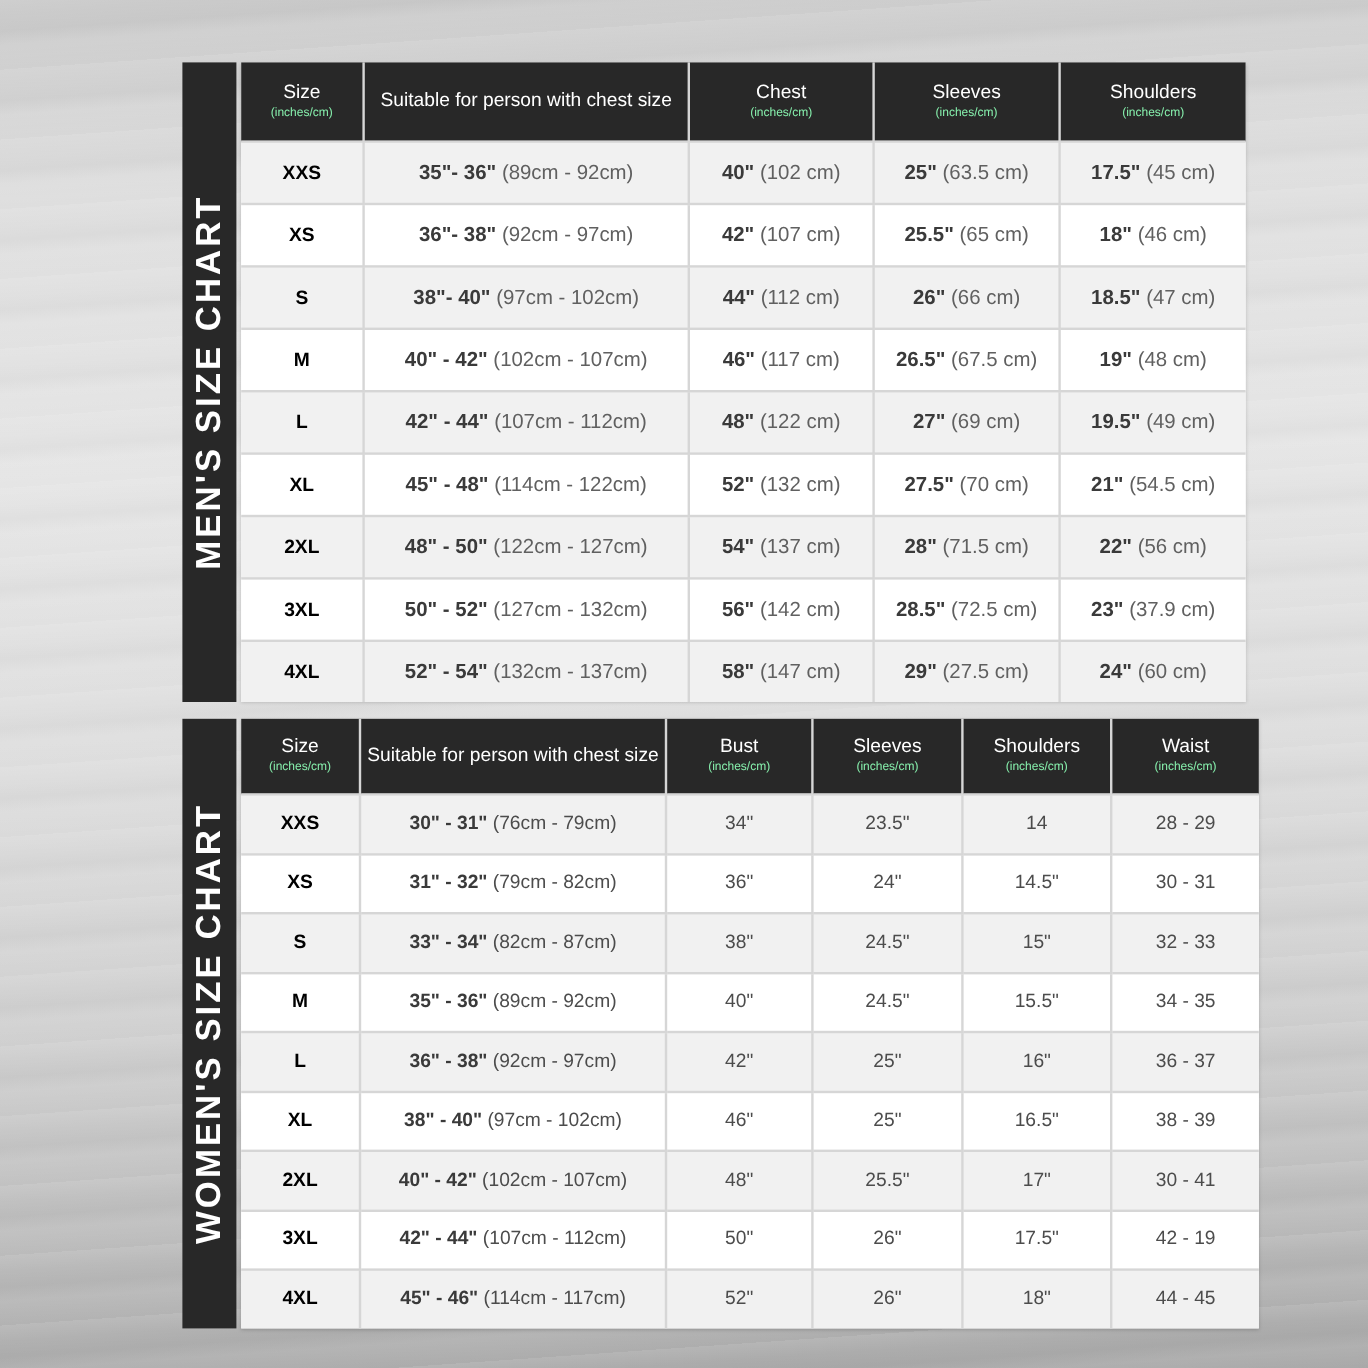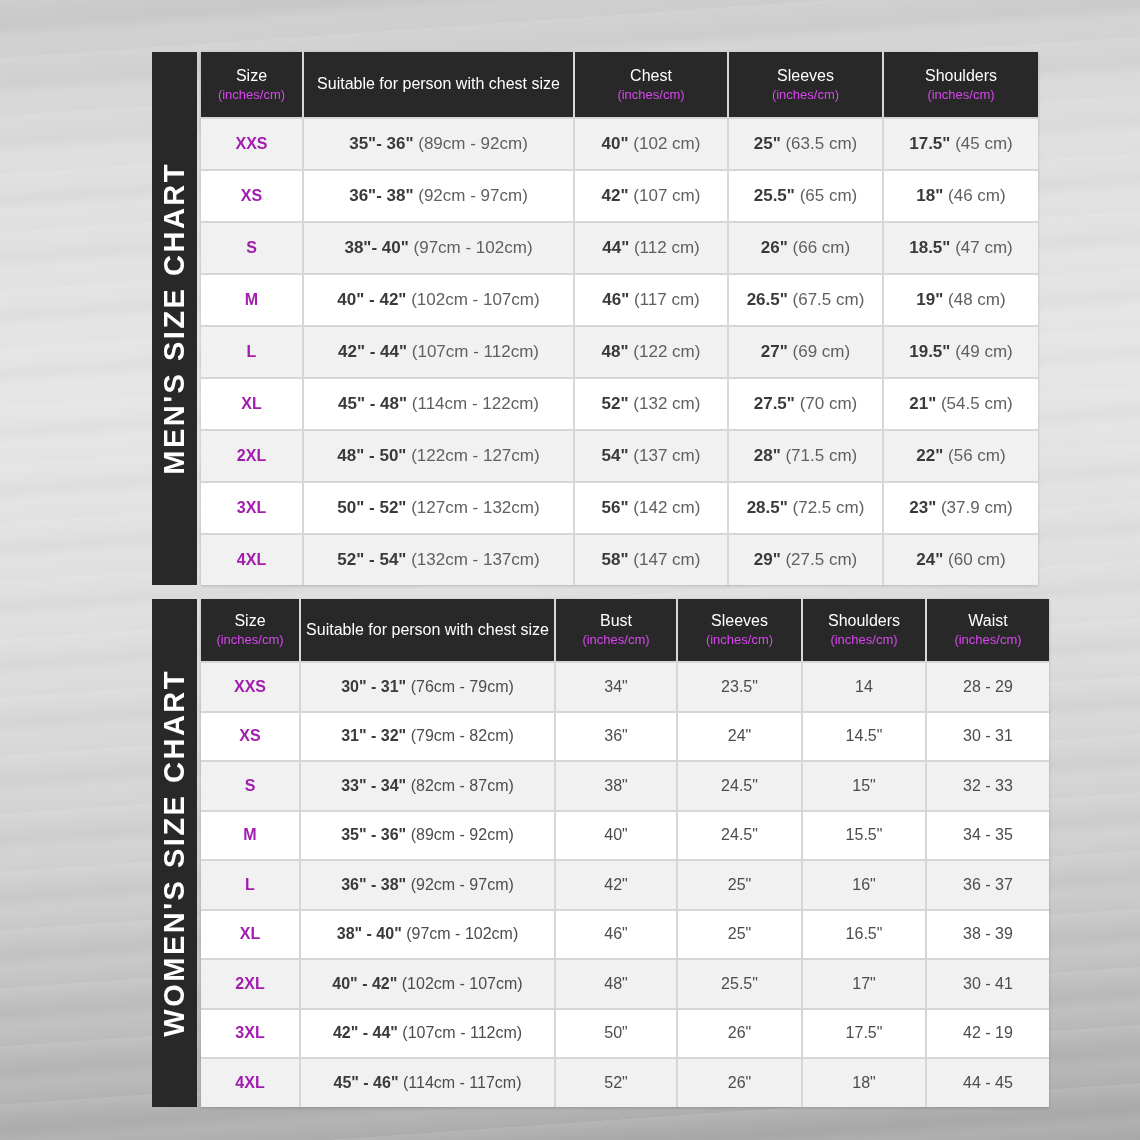--- a/index.html
+++ b/index.html
@@ -60,26 +60,26 @@
     border: 2px solid #d6d6d6;
     text-align: center;
     vertical-align: middle;
     padding: 0 4px;
   }
   .size-table th {
     background: #282828;
     color: #ffffff;
   }
   .h-title { display: block; font-size: 16px; font-weight: 400; line-height: 1.3; }
-  .h-sub   { display: block; font-size: 13px; font-weight: 400; color: #d946ef; line-height: 1.25; }
+  .h-sub   { display: block; font-size: 10px; font-weight: 400; color: #86efac; line-height: 1.25; }
 
   .size-table tbody tr:nth-child(odd)  td { background: #f1f1f1; }
   .size-table tbody tr:nth-child(even) td { background: #ffffff; }
 
-  .size-label { font-weight: 700; color: #a21caf; font-size: 16px; margin-top: 48px; }
+  .size-label { font-weight: 700; color: #000000; font-size: 16px; margin-top: 48px; }
   .vb { font-weight: 700; color: #3a3a3a; }
   .vr { font-weight: 400; color: #606060; }
 
   #mens-table { width: 789px; }
   #mens-table th { height: 65px; }
   #mens-table td { height: 50px; font-size: 17px; }
   #mens-table th:nth-child(1) { width: 93px;  }
   #mens-table th:nth-child(2) { width: 261px; }
   #mens-table th:nth-child(3) { width: 144px; }
   #mens-table th:nth-child(4) { width: 145px; }

